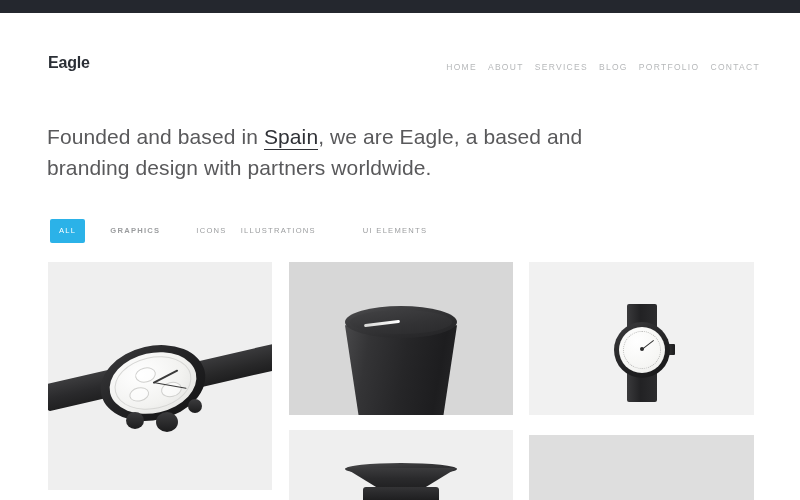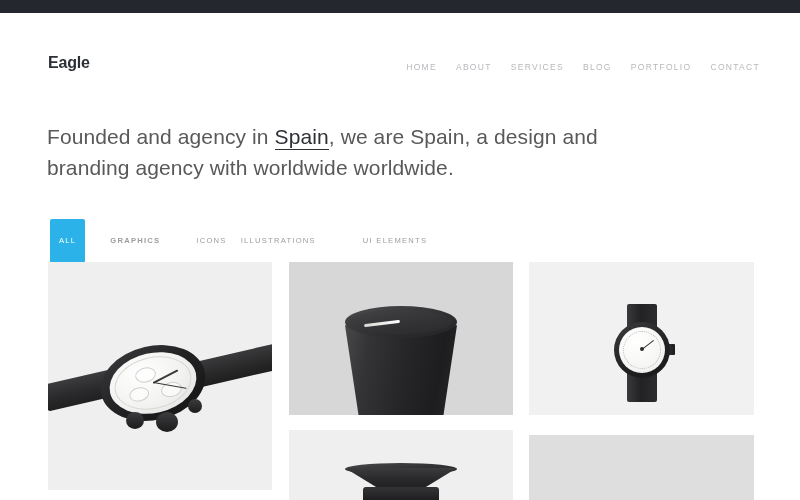--- a/index.html
+++ b/index.html
@@ -24,21 +24,21 @@
     position:absolute; left:0; top:13px; width:800px; height:75px;
     background:#ffffff;
   }
   .logo {
     position:absolute; left:48px; top:42px;
     font-size:16px; font-weight:bold; color:#2b2f36;
     letter-spacing:-0.2px; line-height:1;
   }
   .nav {
     position:absolute; right:40px; top:50px;
-    display:flex; align-items:center; gap:19px;
+    display:flex; align-items:center; gap:11px;
   }
   .nav-item {
     font-size:8.5px; letter-spacing:1.3px; color:#b6b8ba;
     text-transform:uppercase; white-space:nowrap; cursor:pointer;
     line-height:1;
   }
 
   
   .headline {
     position:absolute; left:47px; top:121px; width:640px;
@@ -55,21 +55,21 @@
     position:absolute; left:50px; top:219px;
     display:flex; align-items:center;
   }
   .filter {
     font-size:7.6px; letter-spacing:1.25px; color:#9b9d9f;
     text-transform:uppercase; white-space:nowrap; cursor:pointer;
     padding:5px 7px; line-height:1;
   }
   .filter.active {
     background:#2bb2e8; color:#ffffff; border-radius:2px;
-    padding:18px 9px; margin-right:18px;
+    padding:8px 9px; margin-right:18px;
   }
   .filter.m1 { margin-right:22px;font-weight:bold; }
   .filter.m2 { }
   .filter.m3 { margin-right:33px; }
 
   
   .gallery { position:absolute; left:48px; top:262px; width:706px; }
   .tile {
     position:absolute; overflow:hidden; cursor:pointer;
   }
@@ -221,21 +221,21 @@
     <div class="nav">
       <div class="nav-item">HOME</div>
       <div class="nav-item">ABOUT</div>
       <div class="nav-item">SERVICES</div>
       <div class="nav-item">BLOG</div>
       <div class="nav-item">PORTFOLIO</div>
       <div class="nav-item">CONTACT</div>
     </div>
   </div>
 
-  <div class="headline"><span>Founded and agency in </span><span class="accent">Spain</span><span>, we are Spain, a design and</span><br><span>branding agency with worldwide worldwide.</span></div>
+  <div class="headline"><span>Founded and based in </span><span class="accent">Spain</span><span>, we are Eagle, a based and</span><br><span>branding design with partners worldwide.</span></div>
 
   <div class="filters">
     <div class="filter active">ALL</div>
     <div class="filter m1">GRAPHICS</div>
     <div class="filter m2">ICONS</div>
     <div class="filter m3">ILLUSTRATIONS</div>
     <div class="filter">UI ELEMENTS</div>
   </div>
 
   <div class="gallery">

